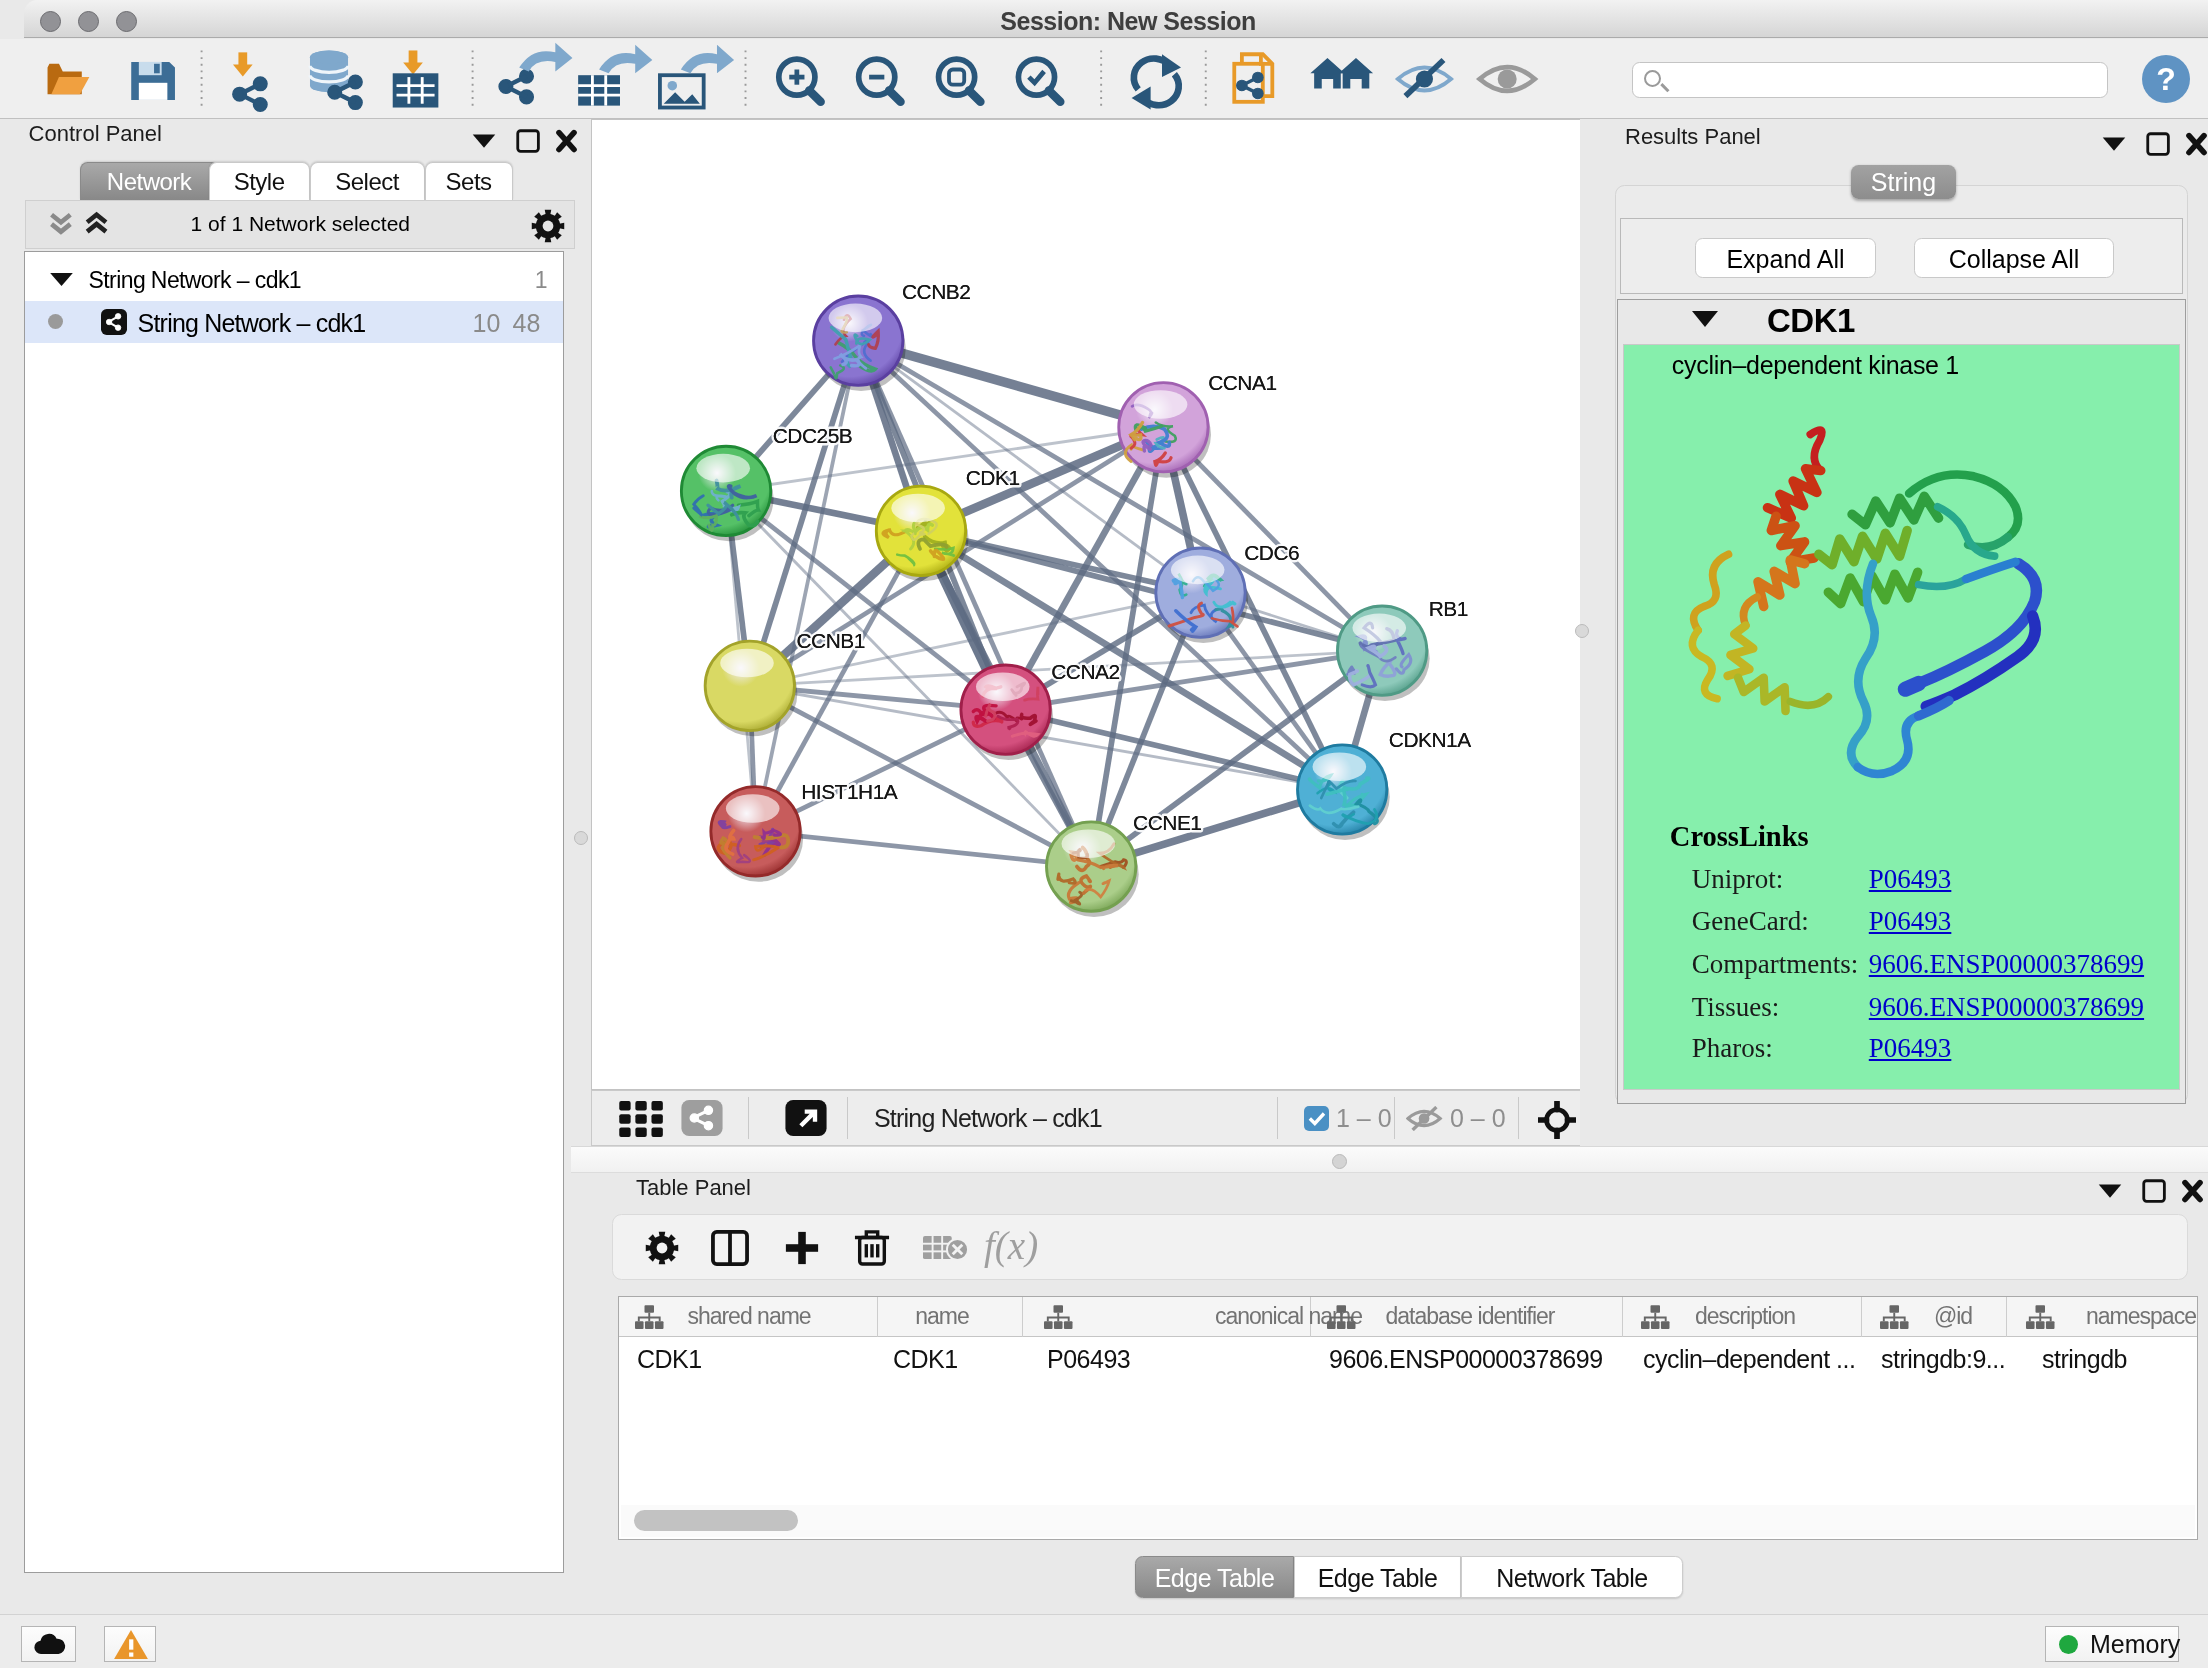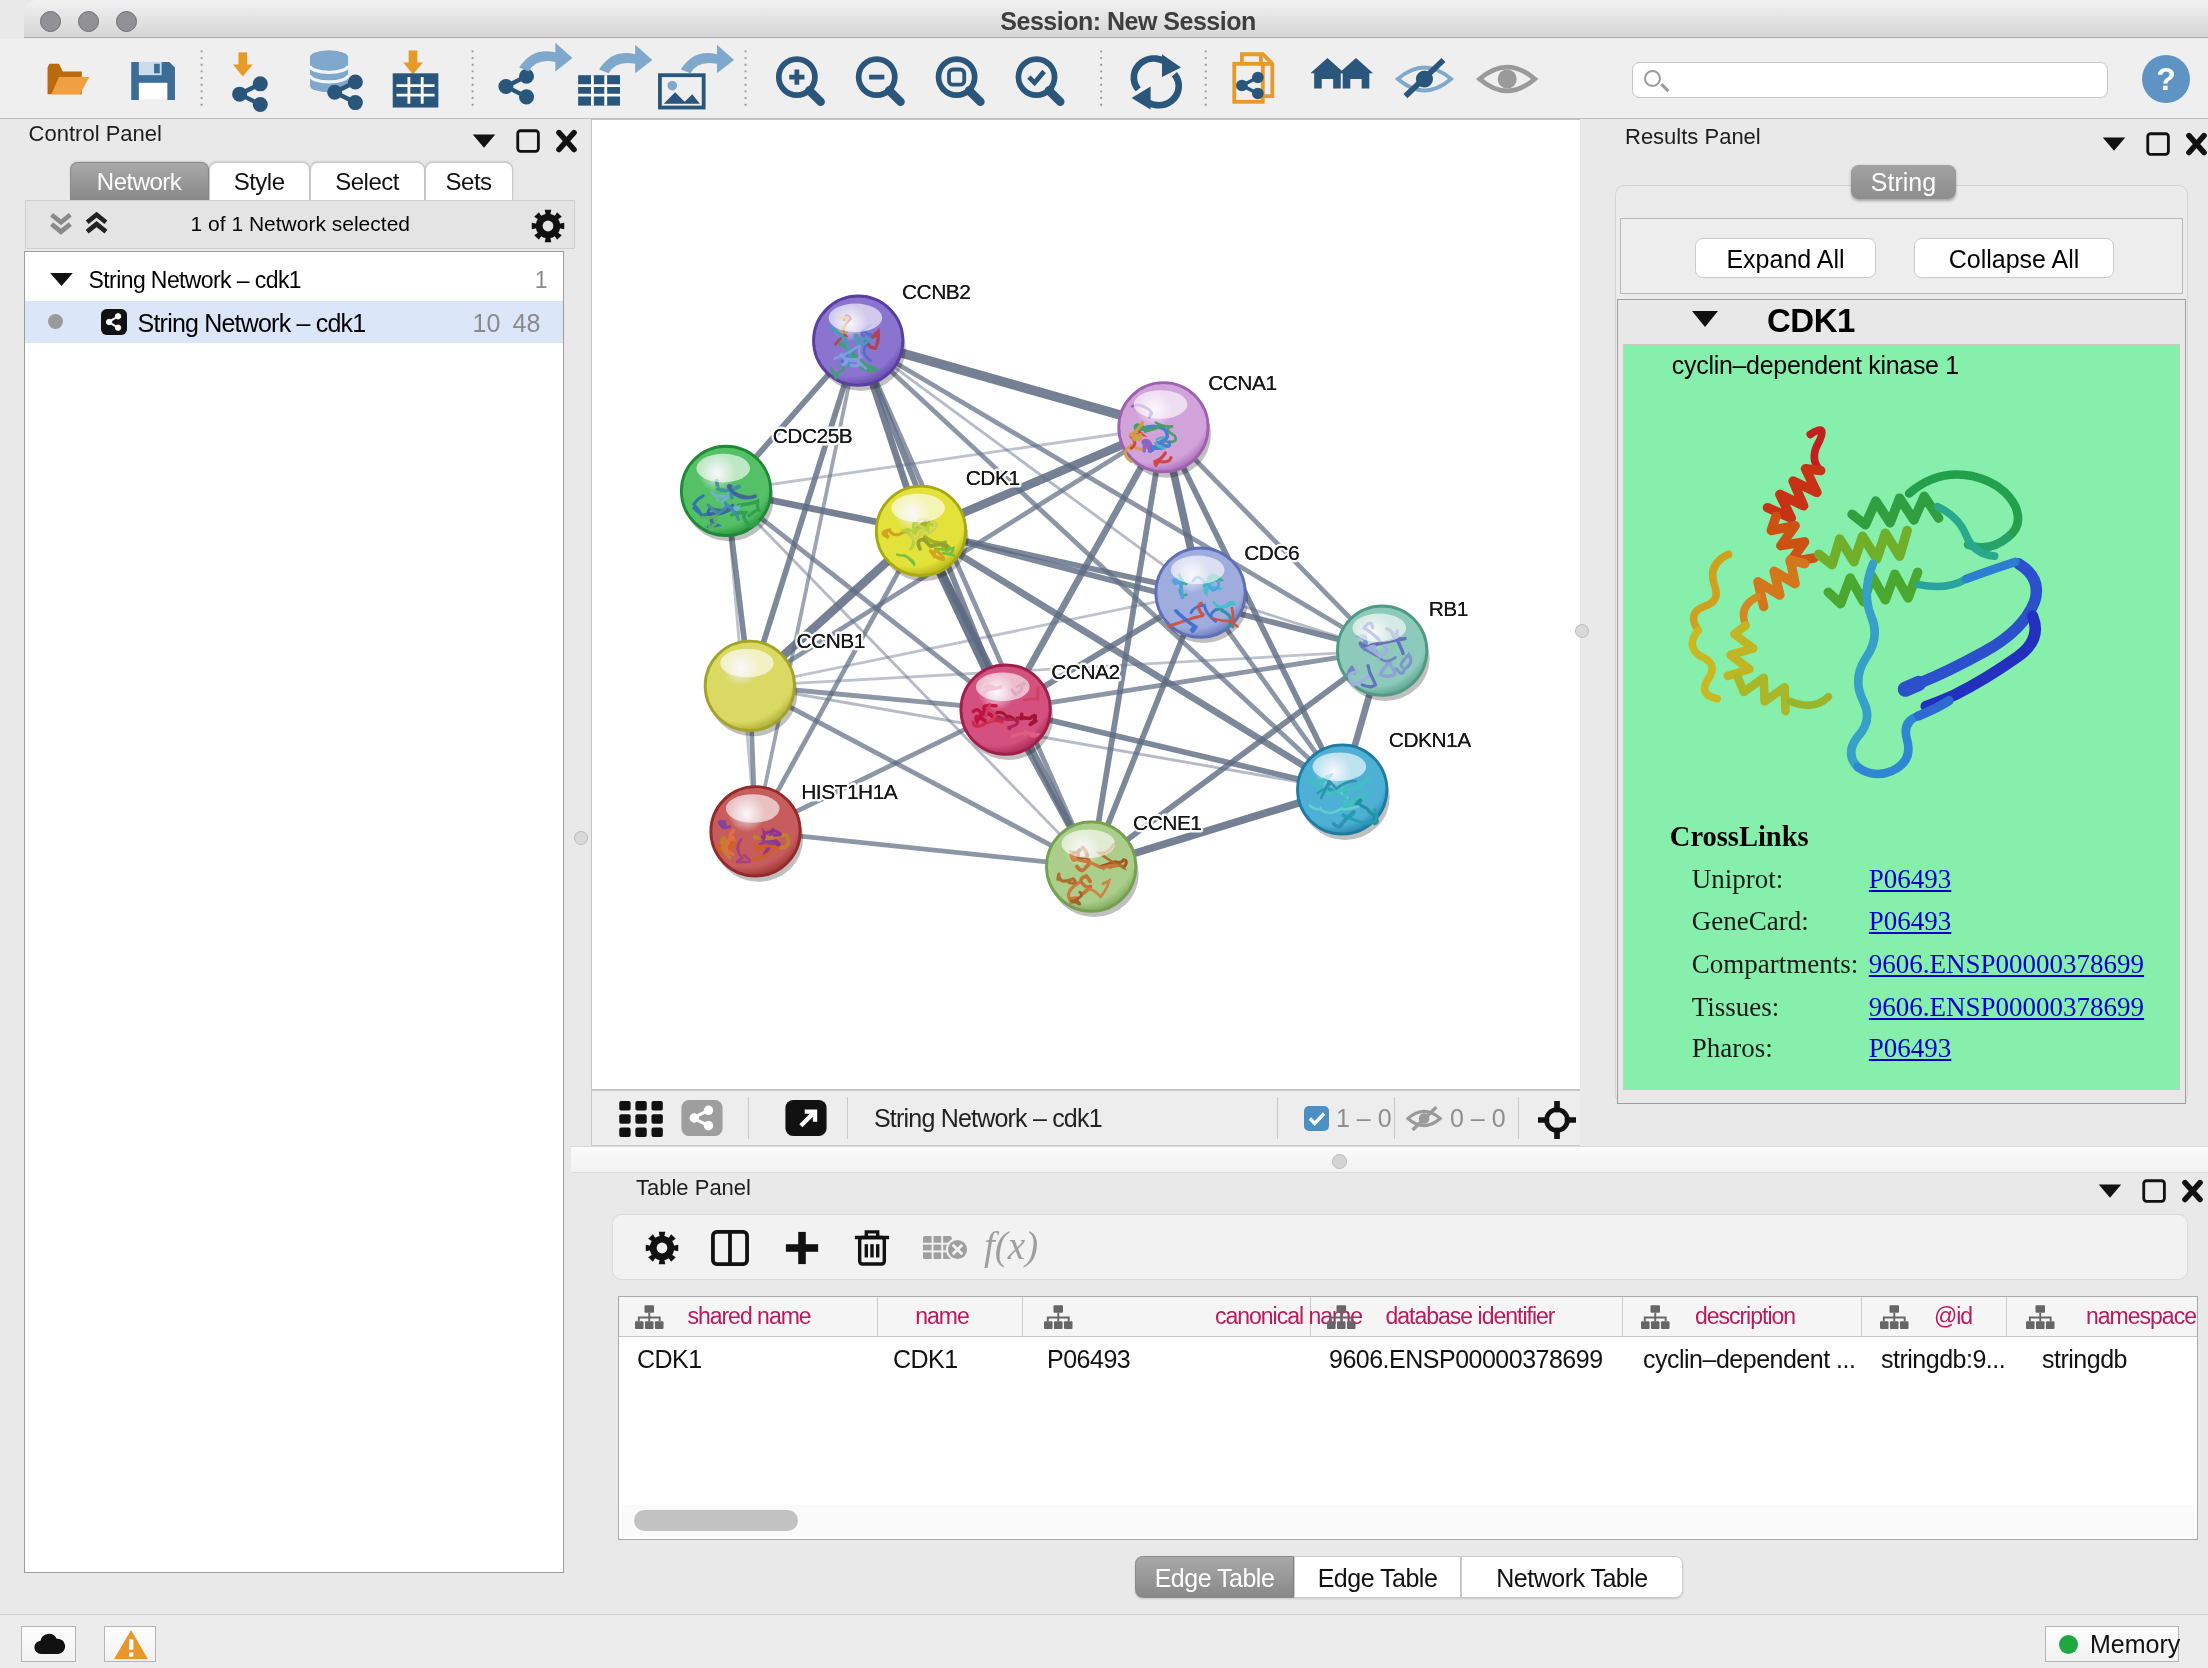--- a/index.html
+++ b/index.html
@@ -29,21 +29,21 @@
   line-height:48px; }
 
 
 #cpanel { left:7.6px; top:121px; width:561px; height:1456px; }
 .ptitle { font-size:22px; color:#1c1c1c; }
 .pctl { position:absolute; top:5.7px; }
 .tabrow { position:absolute; }
 .tab { position:absolute; top:0; height:38px; font-size:24px; letter-spacing:-0.5px; text-align:center;
   background:#fff; color:#111; border:1px solid #c9c9c9; border-bottom:none;
   border-radius:7.6px 7.6px 0 0; line-height:38px; box-shadow:0 -1px 1.9px rgba(0,0,0,.12); }
-.tab.sel { background:linear-gradient(#a9a9a9,#888888); color:#fff; border-color:#8a8a8a; }
+.tab.sel { background:linear-gradient(#a9a9a9,#888888); color:#fff; border-color:#8a8a8a;margin-left:10px; }
 #subhdr { position:absolute; left:5.7px; top:79px; width:550px; height:49px; background:#e4e4e4;
   border:1px solid #cfcfcf;margin-left:12px; }
 #netlist { position:absolute; left:16px; top:130px; width:540px; height:1322px;
   background:#fff; border:1.9px solid #9c9c9c; }
 
 
 #netview { left:591px; top:119px; width:989px; height:971px; background:#fff;
   border:1px solid #c3c3c3; border-right:none; }
 #netfooter { left:591px; top:1090px; width:989px; height:56px; background:#ededed;
   border:1px solid #c9c9c9; border-right:none; }
@@ -58,21 +58,21 @@
   background:#d4d4d4; border:1px solid #b9b9b9; }
 
 
 #tpanel { left:571px; top:1173px; width:1638px; height:439px; }
 #ttools { position:absolute; left:41px; top:41px; width:1576px; height:66px;
   background:#f2f2f2; border:1px solid #dadada; border-radius:9.5px; }
 #tbl { position:absolute; left:47px; top:123px; width:1580px; height:244px; background:#fff;
   border:1.9px solid #a9a9a9; overflow:hidden; }
 #thead { position:absolute; left:0; top:0; width:100%; height:40px; background:#f5f5f5;
   border-bottom:1.9px solid #c5c5c5; }
-.th { position:absolute; top:0; height:40px; font-size:23px; letter-spacing:-1px; color:#be185d; }
+.th { position:absolute; top:0; height:40px; font-size:23px; letter-spacing:-1px; color:#737373; }
 .td { position:absolute; top:48px; font-size:25px; letter-spacing:-0.5px; color:#111; }
 .colsep { position:absolute; top:0; width:1px; height:40px; background:#cdcdcd; }
 #hscroll { position:absolute; left:1.9px; bottom:1.9px; width:1574px; height:32px; background:#fafafa; }
 #hthumb { position:absolute; left:13.3px; top:4.8px; width:164px; height:21px; background:#c2c2c2;
   border-radius:10.5px; }
 
 
 .btab { position:absolute; top:383px; height:42px; font-size:25px; letter-spacing:-0.5px; line-height:42px;
   text-align:center; background:#fff; border:1px solid #cccccc; color:#111;
   box-shadow:0 1px 1.9px rgba(0,0,0,.15); }

